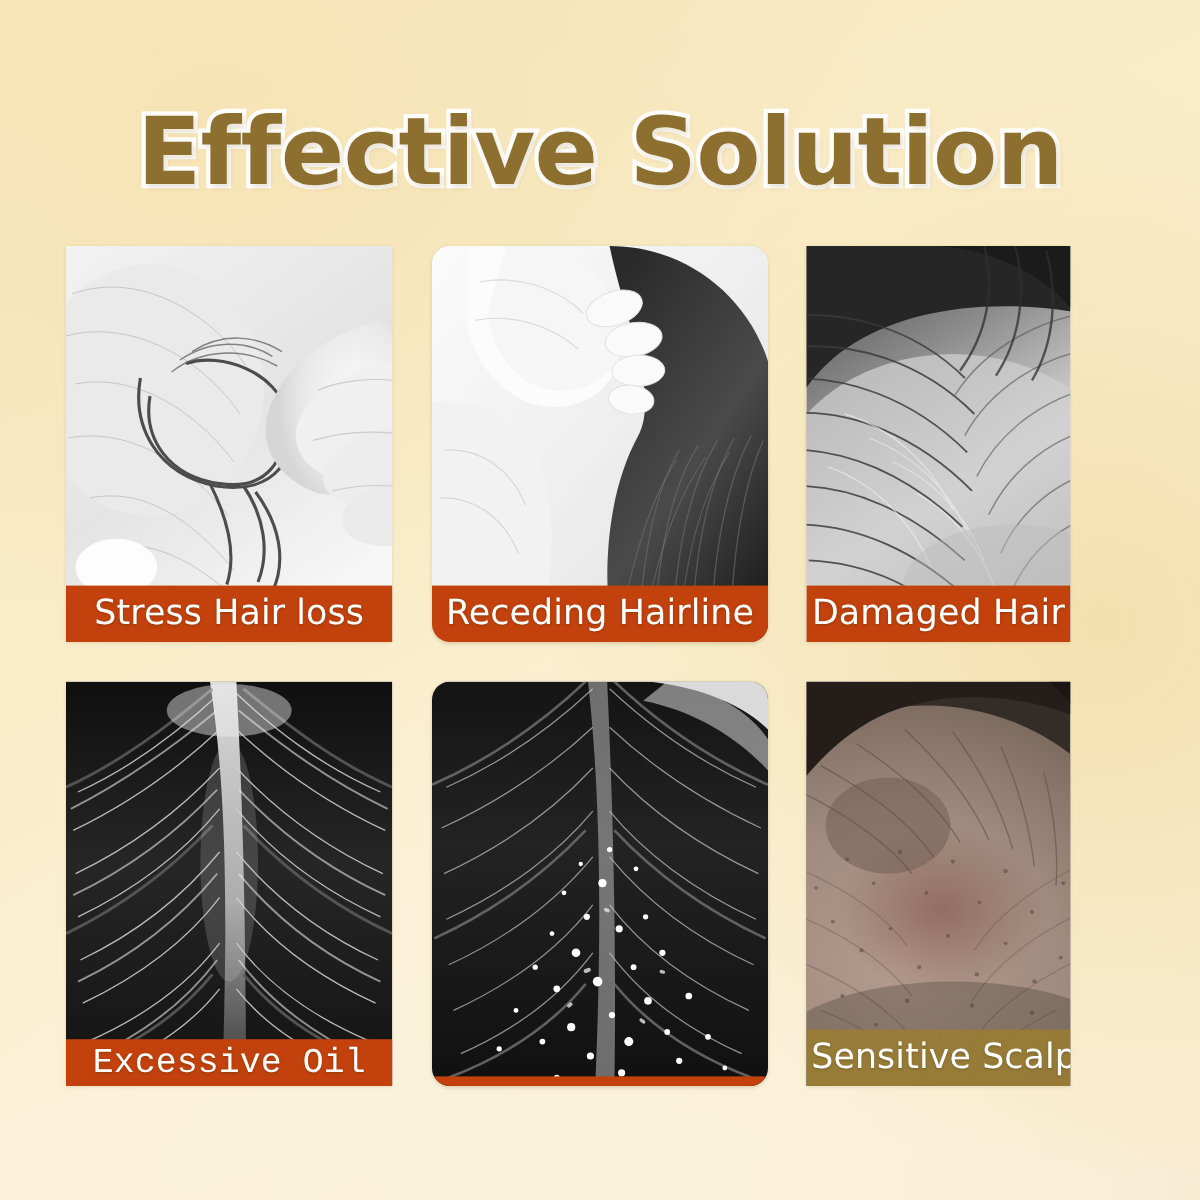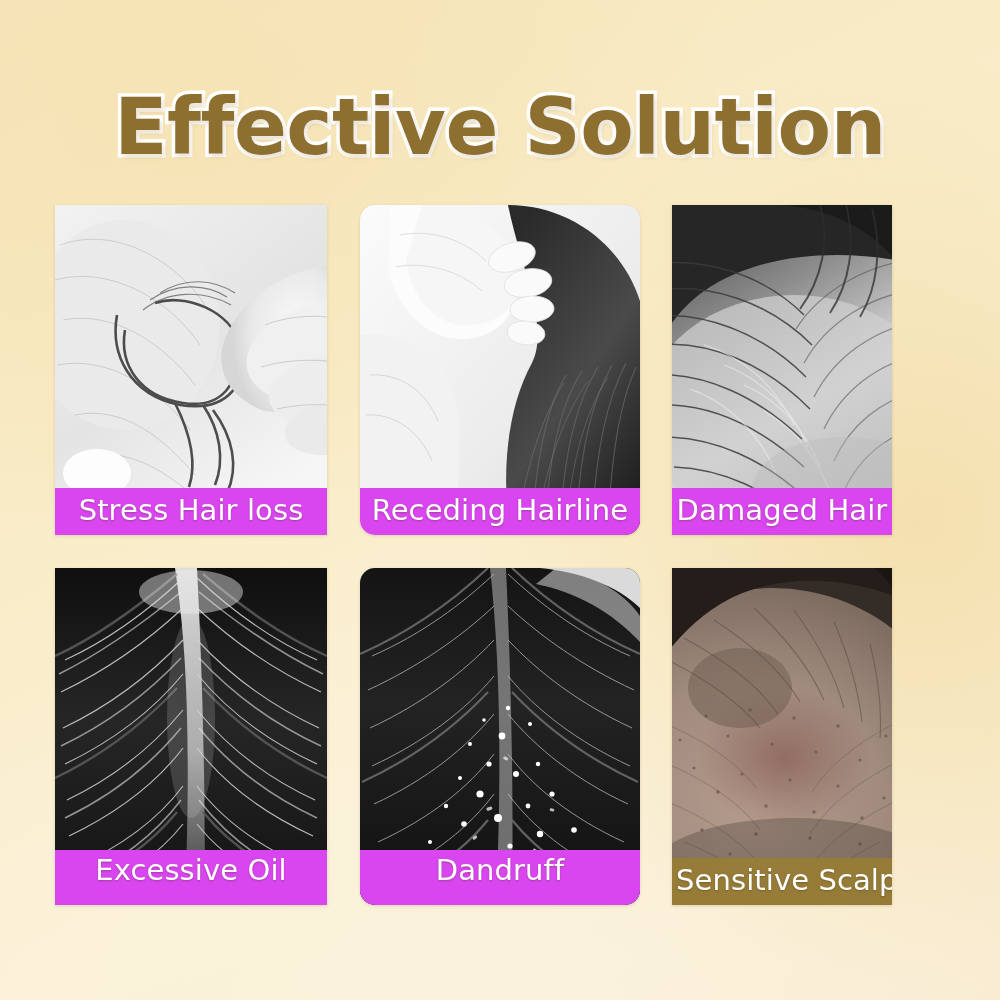--- a/index.html
+++ b/index.html
@@ -75,33 +75,33 @@
     overflow: hidden;
   }
   .photo svg { display: block; width: 100%; height: 100%; }
 
   
   .caption {
     position: absolute;
     left: 0;
     right: 0;
     bottom: 0;
-    background: #d946ef;
+    background: #c2410c;
     color: #ffffff;
     text-align: center;
     font-family: "DejaVu Sans", sans-serif;
     font-size: 29px;
     line-height: 1.06;
     font-weight: normal;
     letter-spacing: 0.1px;
     padding: 7px 4px 9px;
     box-sizing: border-box;
     text-shadow: 0 1px 2px rgba(60,45,10,0.35);
   }
-  .caption.two-line { font-size: 29px; padding: 5px 4px 19px; }
+  .caption.two-line { font-size: 29px; padding: 5px 4px 3px; font-family: Liberation Mono, monospace; }
   .caption.translucent { background: rgba(154,125,50,0.88); }
   .caption .line { display: block; white-space: nowrap; }
 </style>
 </head>
 <body>
 
 <div id="poster">
 
   <div class="title-wrap">
     <span class="title">Effective Solution</span>
@@ -409,21 +409,20 @@
           <g fill="#e6e6e6" opacity="0.8">
             <rect x="144" y="188" width="5" height="3" rx="1.4" transform="rotate(24 144 188)"></rect>
             <rect x="126" y="240" width="6" height="3.4" rx="1.6" transform="rotate(-18 126 240)"></rect>
             <rect x="174" y="280" width="5.5" height="3" rx="1.5" transform="rotate(36 174 280)"></rect>
             <rect x="112" y="270" width="5" height="3" rx="1.4" transform="rotate(-40 112 270)"></rect>
             <rect x="190" y="240" width="4.6" height="2.8" rx="1.3" transform="rotate(12 190 240)"></rect>
           </g>
         </svg>
       </div>
       <div class="caption two-line">
-        <span class="line">Dandruff</span>
       </div>
     </div>
 
     <div class="card row1 col2">
       <div class="photo">
         <svg viewBox="0 0 276 337" preserveAspectRatio="xMidYMid slice" aria-hidden="true">
           <defs>
             <radialGradient id="p6scalp" cx="0.45" cy="0.6" r="0.78">
               <stop offset="0%" stop-color="#b49b8d"></stop>
               <stop offset="45%" stop-color="#a08b7e"></stop>

